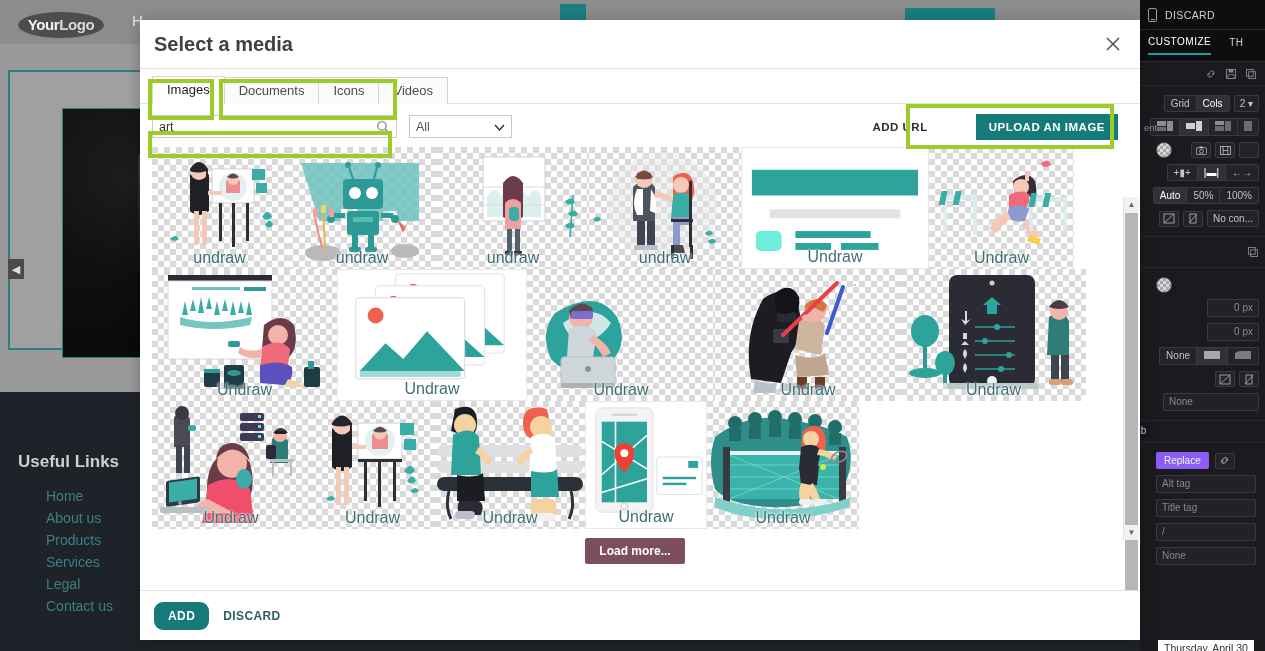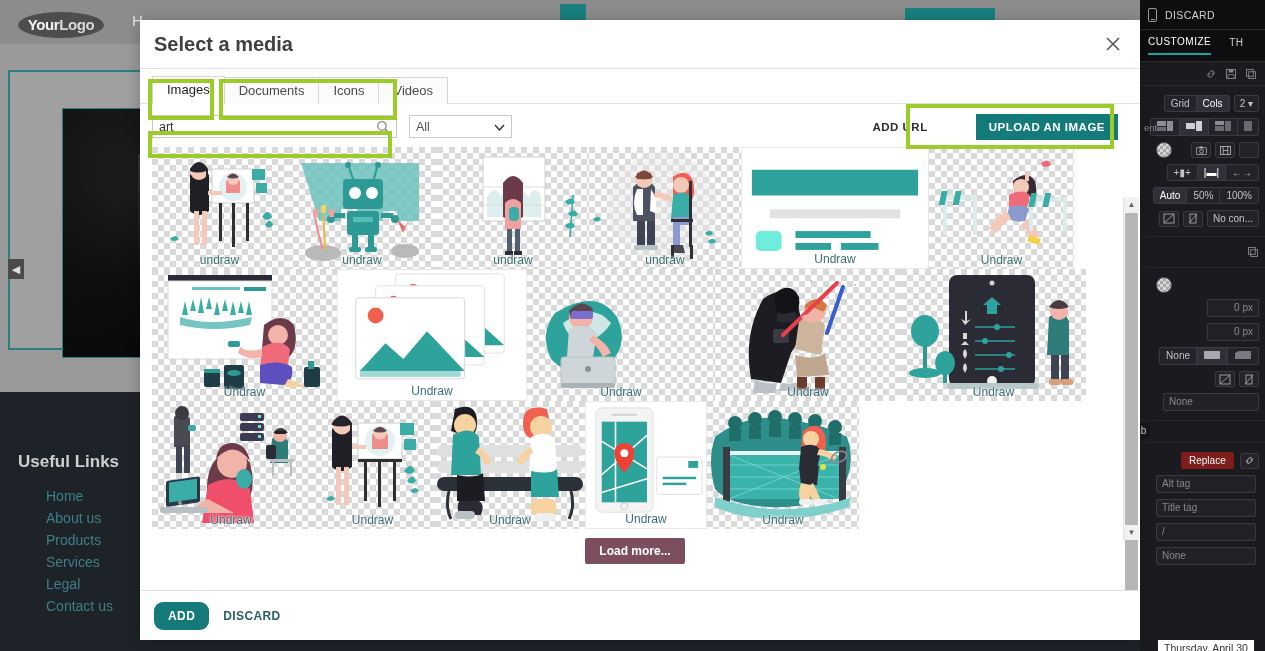--- a/index.html
+++ b/index.html
@@ -129,21 +129,21 @@
     padding: 2px 5px; font-size: 10px; color: #c2c2ca;
   }
   .sw { width: 16px; height: 16px; border-radius: 50%;
     background: repeating-conic-gradient(#d7d7d7 0 25%, #a6a6a6 0 50%) 0 0/6px 6px;
     border: 1px solid #55555e; }
   .fld {
     border: 1px solid #3a3a42; background: #212127; border-radius: 2px;
     height: 18px; line-height: 16px; font-size: 10px; color: #88888f; padding: 0 5px;
   }
   .fld.right { text-align: right; }
-  .teal-btn { background: #7f1d1d; color: #eafafa; font-size: 10px; padding: 3px 8px; border-radius: 2px; margin-left: 25px; }
+  .teal-btn { background: #8b5cf6; color: #eafafa; font-size: 10px; padding: 3px 8px; border-radius: 2px; }
   .icon-sq {
     width: 20px; height: 16px; border: 1px solid #3a3a42; background: #232329;
     border-radius: 2px; display: inline-flex; align-items: center; justify-content: center;
   }
   .kb-badge {
     position: absolute; left: -12px; top: 495px;
     background: #17171b; color: #d0d0d6; font-size: 10px; padding: 2px 4px; border-radius: 2px;
   }
   .tooltip-white {
     position: absolute; left: 18px; top: 640px; background: #fff; color: #333;
@@ -219,21 +219,21 @@
   .cell {
     position: relative;
     background:
       repeating-conic-gradient(#ffffff 0 25%, #d9d9d9 0 50%) 0 0/12px 12px;
     display: flex; align-items: flex-end; justify-content: center;
     overflow: hidden;
   }
   .cell.plain { background: #ffffff; border: 1px solid #e8e8e8; }
   .cap {
     position: absolute; bottom: 2px; left: 0; right: 0; text-align: center;
-    font-size: 12px; color: #3f6f72; text-shadow: 0 0 2px #fff, 0 0 3px #fff;
+    font-size: 16px; color: #3f6f72; text-shadow: 0 0 2px #fff, 0 0 3px #fff;
   }
   .cap.lc { color: #3b6d74; }
   .art { position: absolute; inset: 0; }
 
   .loadmore-wrap {
     height: 44px; display: flex; align-items: center; justify-content: center;
   }
   .loadmore {
     background: #7d4f5e; color: #fff; font-size: 12px; font-weight: bold;
     padding: 6px 14px; border-radius: 2px;

